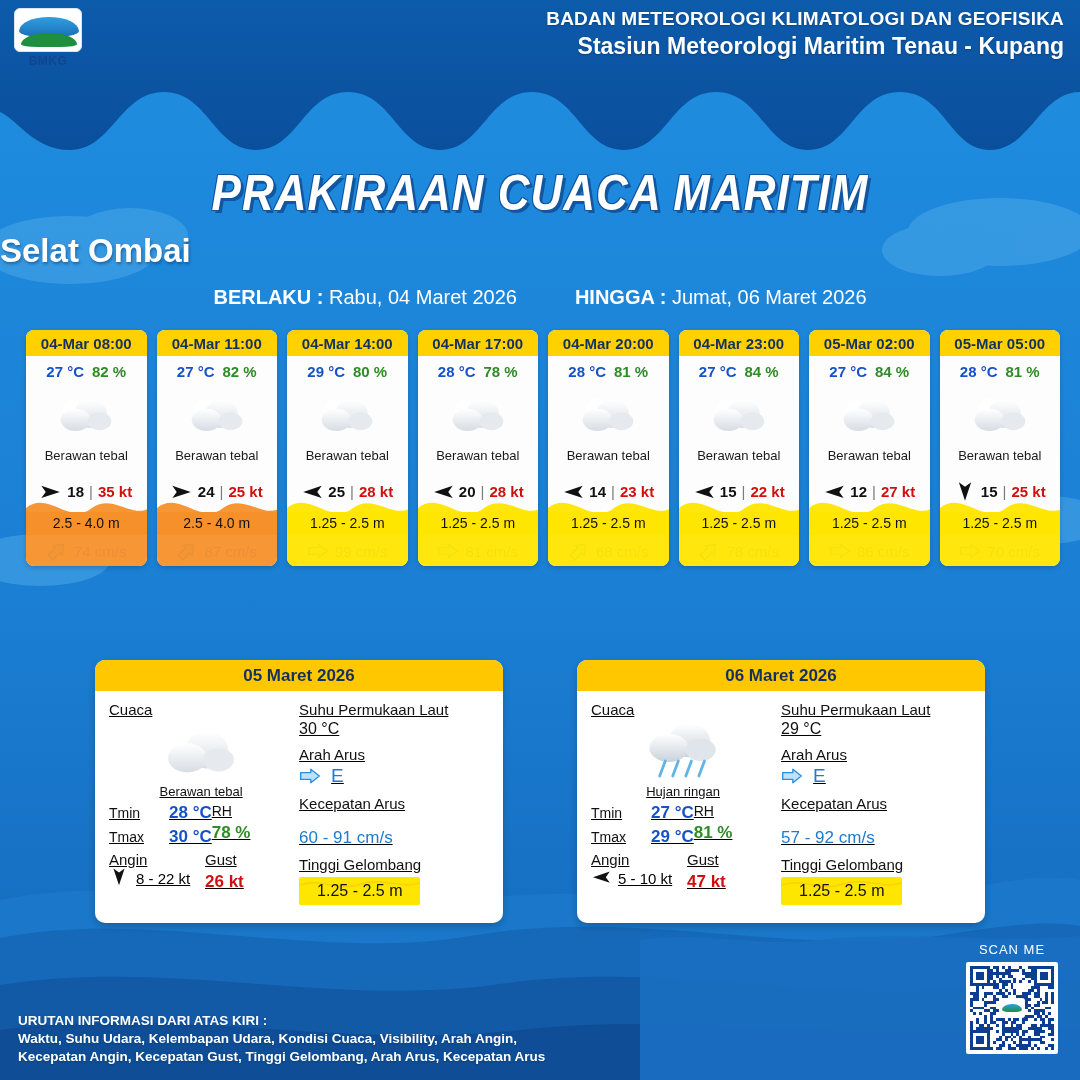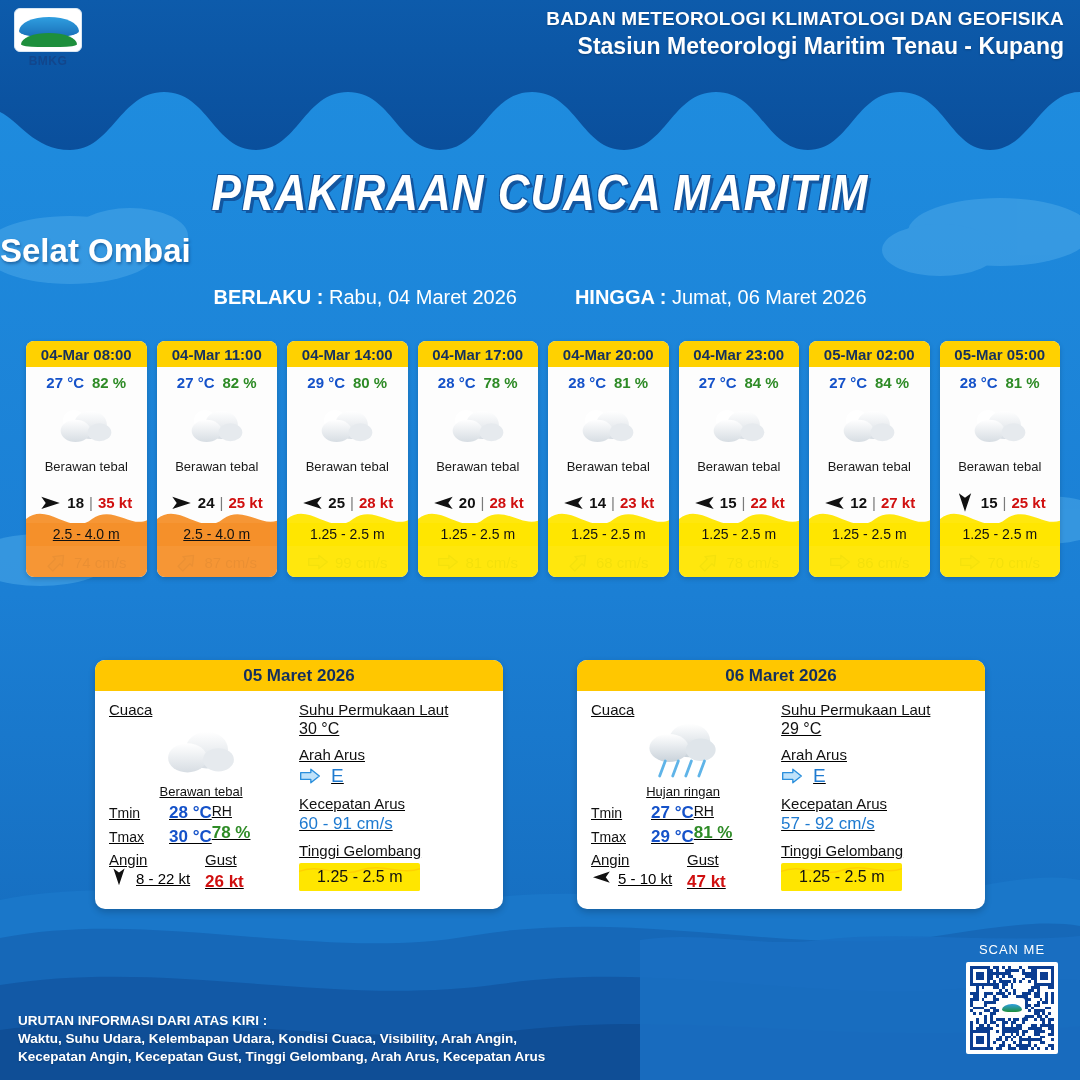--- a/index.html
+++ b/index.html
@@ -59,21 +59,21 @@
   .validity {
     position:absolute; top:286px; left:0; width:1080px; z-index:6;
     display:flex; justify-content:center; gap:58px; color:#ffffff; font-size:20px;
   }
   .validity b { font-weight:bold; }
   .validity .val { font-weight:normal; }
 
   
   .cards {
     position:absolute; top:330px; left:26px; width:1034px; z-index:6;
-    display:flex; gap:10px; justify-content:space-between;margin-top:11px;
+    display:flex; gap:10px; justify-content:space-between;
   }
   .card {
     width:126px; background:#fdfdfd; border-radius:8px; overflow:hidden;
     box-shadow:0 2px 5px rgba(0,0,0,.18);
     display:flex; flex-direction:column; align-items:center;
     position:relative; padding-bottom:6px;
   }
   .card-time {
     width:100%; background:#ffd100; color:#15305e; font-size:15px; font-weight:bold;
     text-align:center; padding:5px 0 4px;
@@ -89,21 +89,21 @@
     display:flex; align-items:center; gap:5px; margin-top:20px; font-size:15px; font-weight:bold;
   }
   .wind-spd { color:#111; }
   .sep { color:#7a7a7a; font-weight:normal; }
   .gust { color:#d01010; }
   .wave-band {
     width:100%; margin-top:12px; text-align:center; font-size:14px; color:#111;
     padding:3px 0 4px; position:relative; z-index:2;
   }
   .wave-yellow { background:#ffe600; }
-  .wave-orange { background:#f5902a;text-decoration:underline; }
+  .wave-orange { background:#f5902a; }
   .curr-row {
     display:flex; align-items:center; justify-content:center; gap:6px; margin-top:7px;
     font-size:15px; color:#1e7ad0;
   }
   .card-wavecurve {
     position:absolute; left:0; right:0; bottom:0; height:84px; z-index:1; pointer-events:none;
   }
 
   
   .daily-wrap {
@@ -125,21 +125,21 @@
   .cloud-mid { height:66px; display:flex; align-items:center; justify-content:center; }
   .cond-mid { font-size:13px; color:#111; text-align:center; }
   .kv { display:flex; gap:12px; align-items:baseline; margin-top:4px; }
   .kv .k { font-size:14px; color:#111; width:48px; }
   .kv .v { font-size:17px; font-weight:bold; color:#1552c9; }
   .kv .v-green { font-size:17px; font-weight:bold; color:#2e8b26; }
   .kv .v-red { font-size:17px; font-weight:bold; color:#d01010; }
   .row2 { display:flex; }
   .sst-val { font-size:16px; color:#111; margin-top:2px; }
   .arus-val { font-size:19px; color:#1e7ad0; display:flex; align-items:center; gap:10px; margin-top:2px;}
-  .speed-val { font-size:17px; color:#1e7ad0; margin-top:2px; }
+  .speed-val { font-size:17px; color:#1e7ad0; margin-top:16px; }
   .tg-band {
     margin-top:4px; background:#ffe600; display:inline-block; padding:5px 18px;
     font-size:16px; color:#111; border-radius:2px; position:relative; overflow:hidden;
   }
   .tg-band span { position:relative; z-index:2; }
   .wind-line { display:flex; gap:7px; margin-top:2px; font-size:15px; }
 
   
   .footer-note {
     position:absolute; left:18px; bottom:14px; z-index:7; color:#ffffff; font-size:13.5px;

